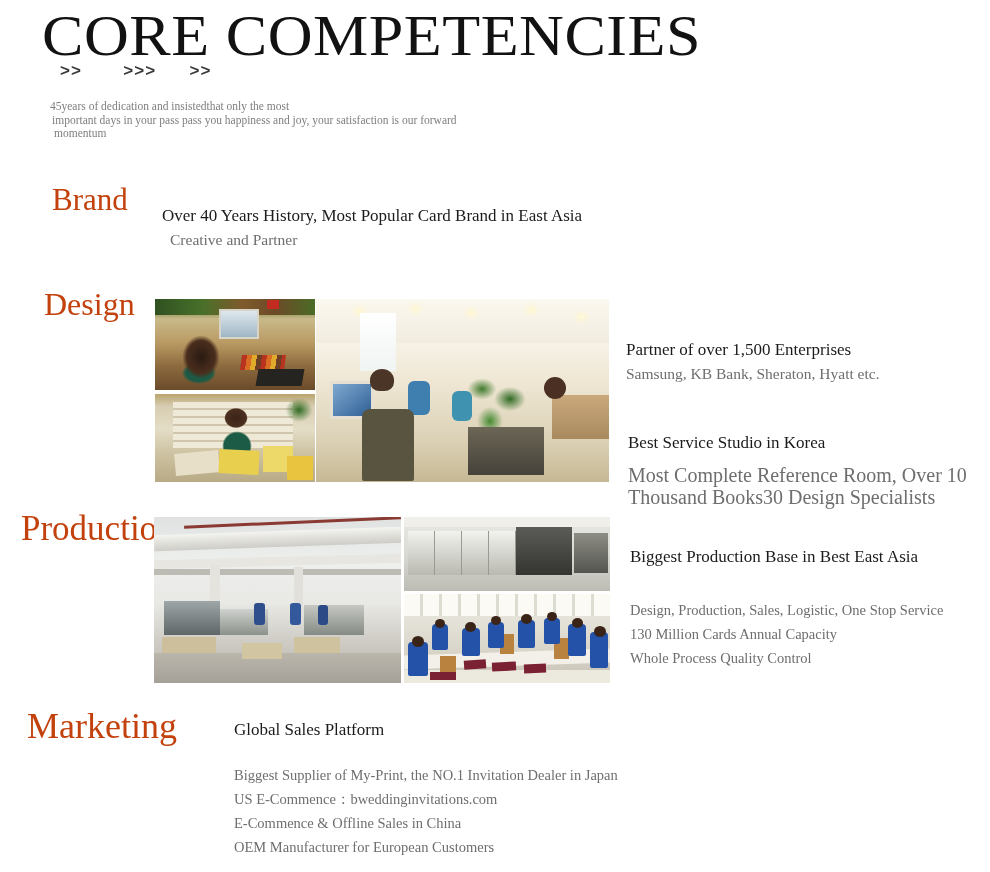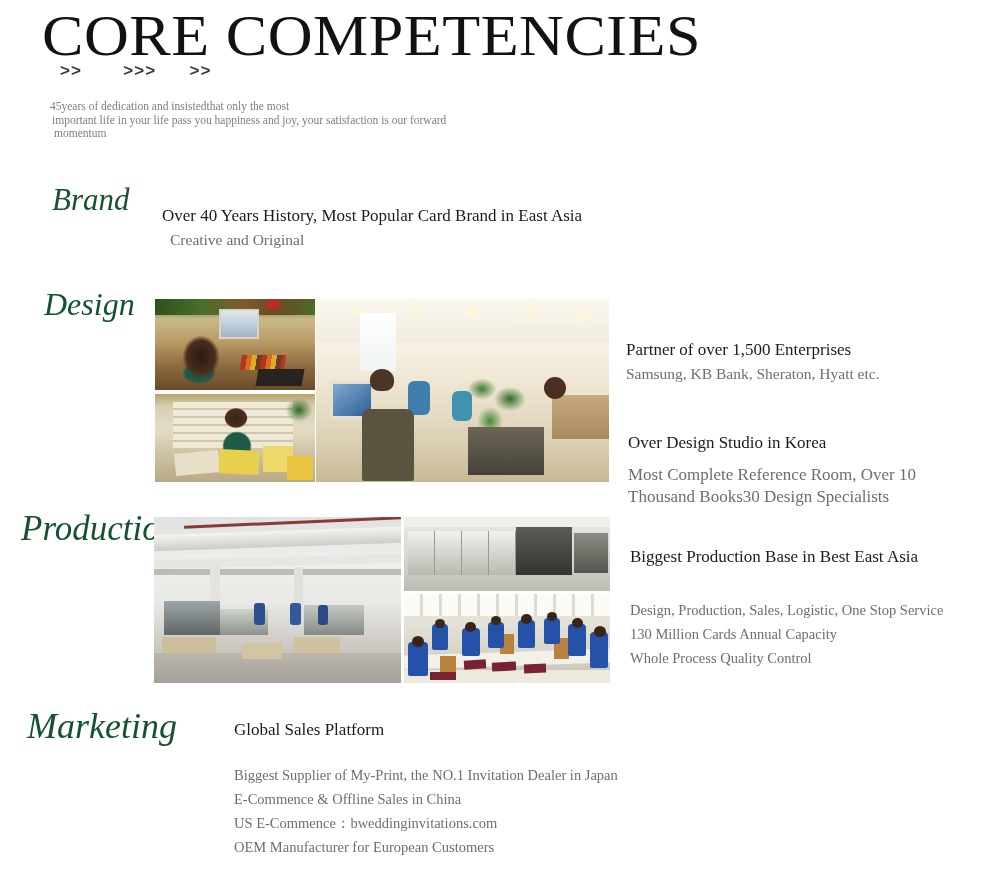--- a/index.html
+++ b/index.html
@@ -55,23 +55,22 @@
     color: #7e7e7e;
   }
   .lede .l2 { padding-left: 2px; }
   .lede .l3 { padding-left: 4px; }
 
   
   .seclabel {
     position: absolute;
     font-family: "Liberation Serif", "DejaVu Serif", serif;
     font-weight: 400;
-    color: #14532d;
+    color: #c2410c;
     white-space: nowrap;
-    font-style: italic;
   }
   #label-brand      { left: 52px;  top: 182px; font-size: 31px; }
   #label-design     { left: 44px;  top: 286px; font-size: 32px; }
   #label-production { left: 21px;  top: 509px; font-size: 35px; }
   #label-marketing  { left: 27px;  top: 705px; font-size: 36px; }
 
   
   .headline {
     font-size: 17px;
     color: #1b1b1b;
@@ -83,21 +82,21 @@
     color: #6e6e6e;
     line-height: 23px;
     white-space: nowrap;
   }
 
   #brand-text { position: absolute; left: 162px; top: 204px; }
   #brand-text .subline { padding-left: 8px; }
 
   #design-text  { position: absolute; left: 626px; top: 290px; width: 360px; margin-top: 48px; }
   #design-text .blk2 { margin-top: 46px; padding-left: 2px; }
-  #design-text .subline.wrap { white-space: normal; width: 352px; line-height: 22px; font-size: 17px; }
+  #design-text .subline.wrap { white-space: normal; width: 352px; line-height: 22px; font-size: 20px; }
 
   #production-text { position: absolute; left: 630px; top: 545px; width: 360px; }
   #production-text .plist { margin-top: 29px; }
   #production-text .plist .subline { font-size: 14.5px; line-height: 24px; }
 
   #marketing-text { position: absolute; left: 234px; top: 718px; width: 600px; }
   #marketing-text .mlist { margin-top: 21px; }
   #marketing-text .mlist .subline { font-size: 14.5px; line-height: 24px; }
 
   
@@ -260,28 +259,28 @@
   <div class="arrows">
     <span class="grp">&gt;&gt;</span>
     <span class="gap1"></span>
     <span class="grp">&gt;&gt;&gt;</span>
     <span class="gap2"></span>
     <span class="grp">&gt;&gt;</span>
   </div>
 
   <div class="lede">
     <div class="l1">45years of dedication and insistedthat only the most</div>
-    <div class="l2">important life in your life pass you happiness and joy, your satisfaction is our forward</div>
+    <div class="l2">important days in your pass pass you happiness and joy, your satisfaction is our forward</div>
     <div class="l3">momentum</div>
   </div>
 
   <div class="seclabel" id="label-brand">Brand</div>
   <div id="brand-text">
     <div class="headline">Over 40 Years History, Most Popular Card Brand in East Asia</div>
-    <div class="subline">Creative and Original</div>
+    <div class="subline">Creative and Partner</div>
   </div>
 
   <div class="seclabel" id="label-design">Design</div>
 
   <div class="photo" id="photo-design-desk">
     <div class="ph plant"></div>
     <div class="ph redbox"></div>
     <div class="ph monitor"></div>
     <div class="ph swatch"></div>
     <div class="ph tray"></div>
@@ -316,21 +315,21 @@
     <div class="ph head1"></div>
     <div class="ph head2"></div>
   </div>
 
   <div id="design-text">
     <div class="blk1">
       <div class="headline">Partner of over 1,500 Enterprises</div>
       <div class="subline">Samsung, KB Bank, Sheraton,  Hyatt etc.</div>
     </div>
     <div class="blk2">
-      <div class="headline">Over Design Studio in Korea</div>
+      <div class="headline">Best Service Studio in Korea</div>
       <div class="subline wrap" style="margin-top:9px">Most Complete Reference Room, Over 10 Thousand Books30 Design Specialists</div>
     </div>
   </div>
 
   <div class="seclabel" id="label-production">Production</div>
 
   <div class="photo" id="photo-prod-factory">
     <div class="ph pipe"></div>
     <div class="ph duct1"></div>
     <div class="ph duct2"></div>
@@ -395,19 +394,19 @@
       <div class="subline">130 Million Cards Annual Capacity</div>
       <div class="subline">Whole Process Quality Control</div>
     </div>
   </div>
 
   <div class="seclabel" id="label-marketing">Marketing</div>
   <div id="marketing-text">
     <div class="headline">Global Sales Platform</div>
     <div class="mlist">
       <div class="subline">Biggest Supplier of My-Print, the NO.1 Invitation Dealer in Japan</div>
+      <div class="subline">US E-Commence：bweddinginvitations.com</div>
       <div class="subline">E-Commence &amp; Offline Sales in China</div>
-      <div class="subline">US E-Commence：bweddinginvitations.com</div>
       <div class="subline">OEM Manufacturer for European Customers</div>
     </div>
   </div>
 
 </div>
 
 </body></html>

